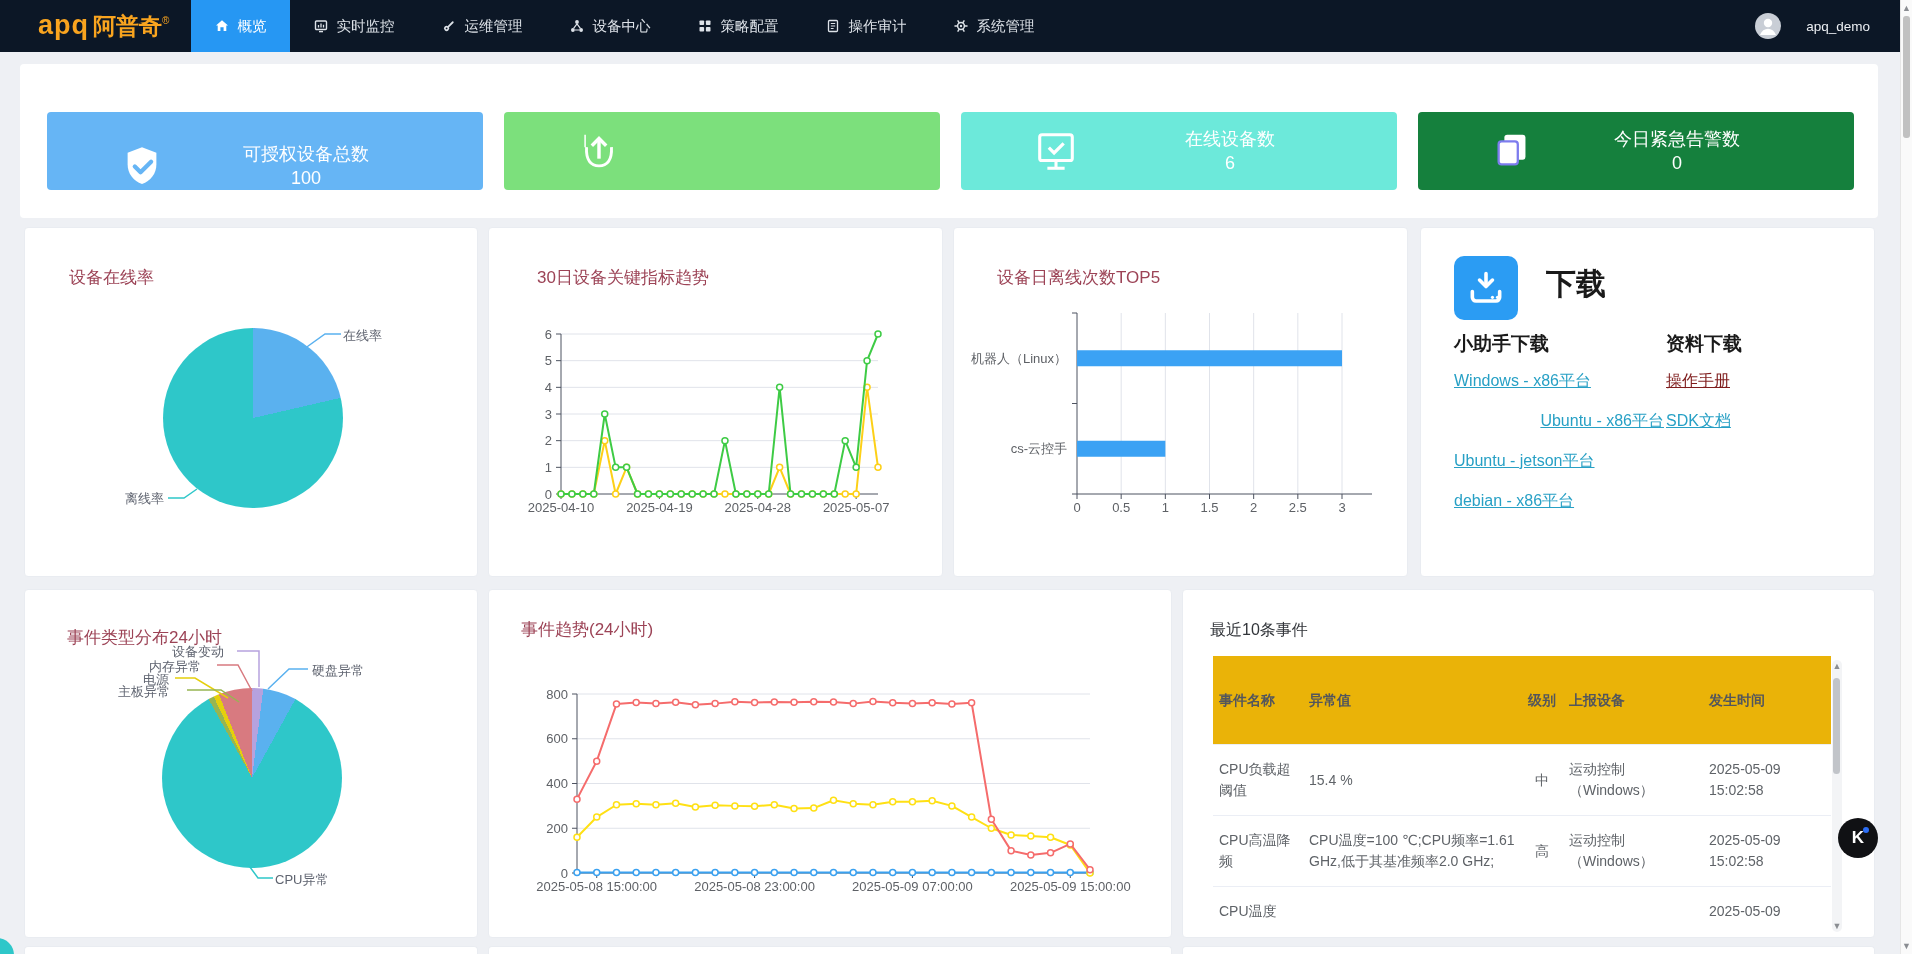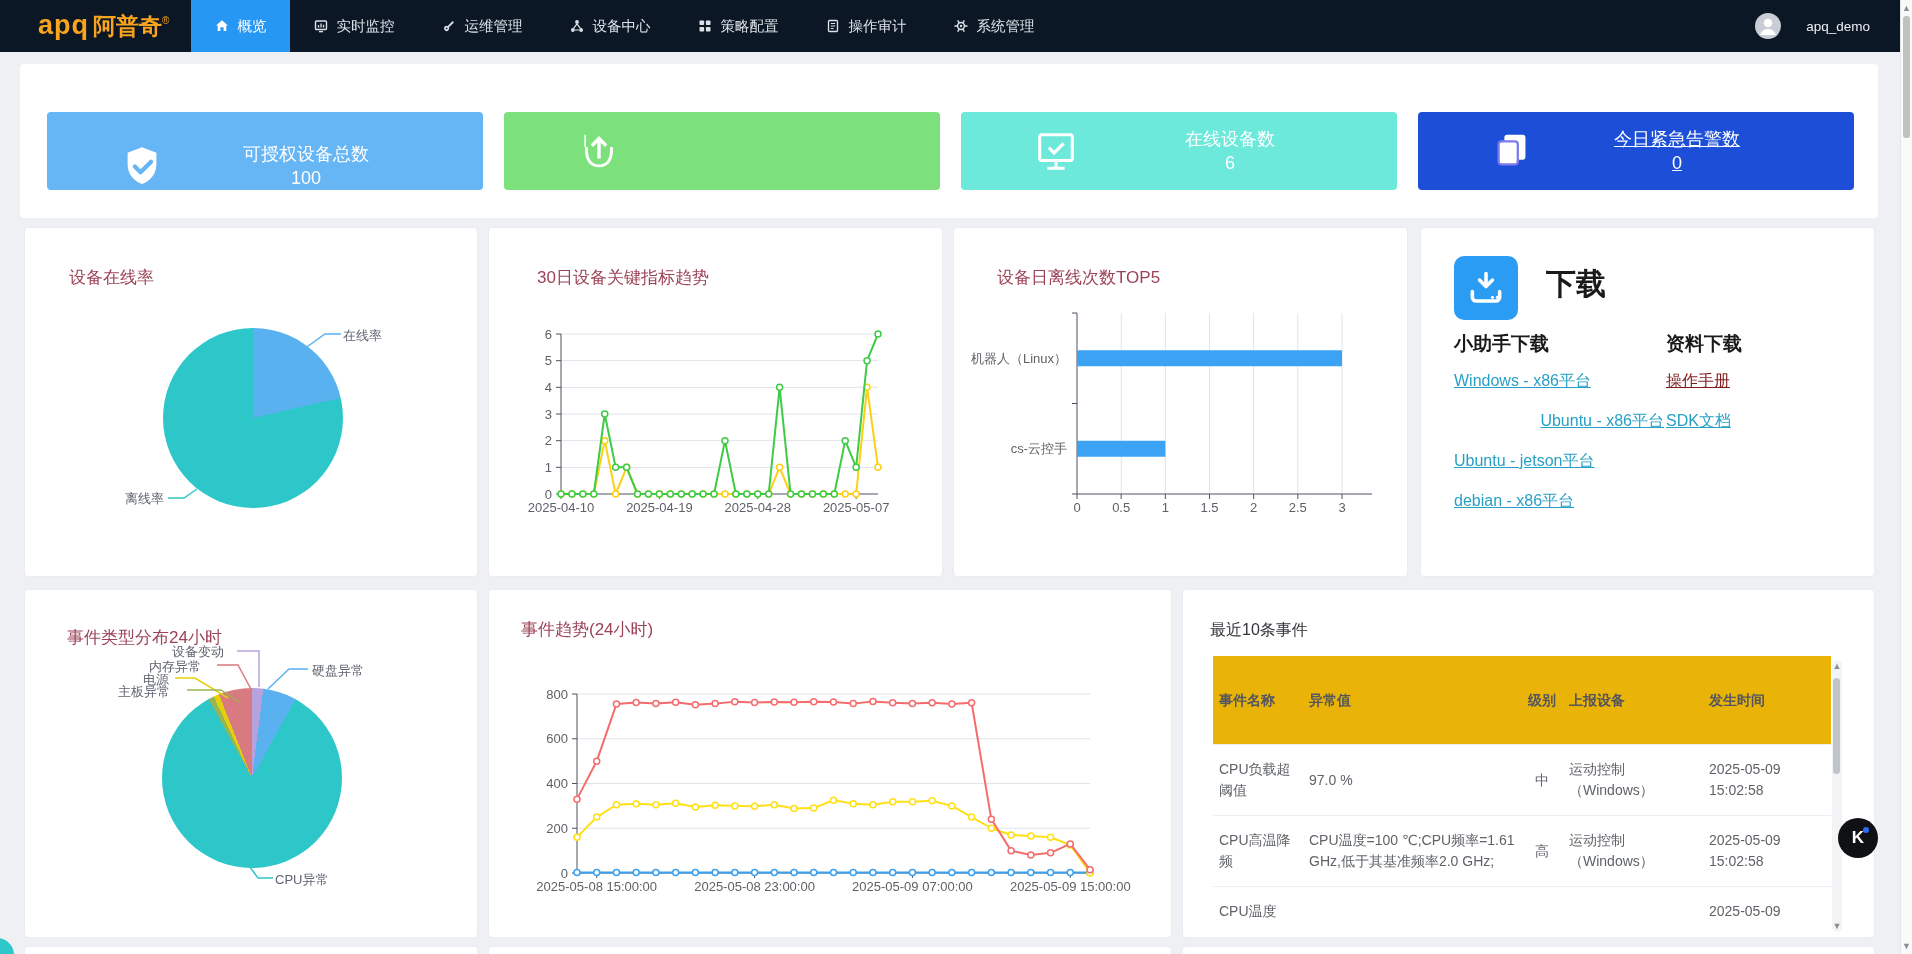--- a/index.html
+++ b/index.html
@@ -157,21 +157,21 @@
         <rect x="7" y="7" width="34" height="27" rx="2.5" fill="none" stroke="#fff" stroke-width="3.2"></rect>
         <path d="M16.5 20.5l5.5 5.5 10-10" fill="none" stroke="#fff" stroke-width="3.4"></path>
         <path d="M24 34v7" stroke="#fff" stroke-width="3.2"></path>
         <path d="M15 42h18" stroke="#fff" stroke-width="3.2"></path>
       </svg>
       <div class="ctext">
         <div class="clabel">在线设备数</div>
         <div class="cvalue">6</div>
       </div>
     </div>
-    <div class="card" style="left: 1398px; background: #1d4ed8; text-decoration: underline; --cc: #7d7cee;">
+    <div class="card" style="left: 1398px; background: #15803d; --cc: #7d7cee;">
       <svg viewBox="0 0 48 48">
         <path d="M18 7h16a3 3 0 013 3v20a3 3 0 01-3 3H18a3 3 0 01-3-3V10a3 3 0 013-3z" fill="#fff"></path>
         <path d="M12 14h14a3 3 0 013 3v18a3 3 0 01-3 3H12a3 3 0 01-3-3V17a3 3 0 013-3z" fill="#fff" stroke="var(--cc)" stroke-width="2.4"></path>
       </svg>
       <div class="ctext">
         <div class="clabel">今日紧急告警数</div>
         <div class="cvalue">0</div>
       </div>
     </div>
   </div>
@@ -493,21 +493,21 @@
           <th class="c0">事件名称</th>
           <th class="c1">异常值</th>
           <th class="c2">级别</th>
           <th class="c3">上报设备</th>
           <th class="c4">发生时间</th>
         </tr>
       </thead>
     <tbody id="evbody">
         <tr>
           <td class="c0">CPU负载超阈值</td>
-          <td class="c1">97.0 %</td>
+          <td class="c1">15.4 %</td>
           <td class="c2">中</td>
           <td class="c3">运动控制（Windows）</td>
           <td class="c4">2025-05-09 15:02:58</td>
         </tr>
         <tr>
           <td class="c0">CPU高温降频</td>
           <td class="c1">CPU温度=100 ℃;CPU频率=1.61 GHz,低于其基准频率2.0 GHz;</td>
           <td class="c2">高</td>
           <td class="c3">运动控制（Windows）</td>
           <td class="c4">2025-05-09 15:02:58</td>

